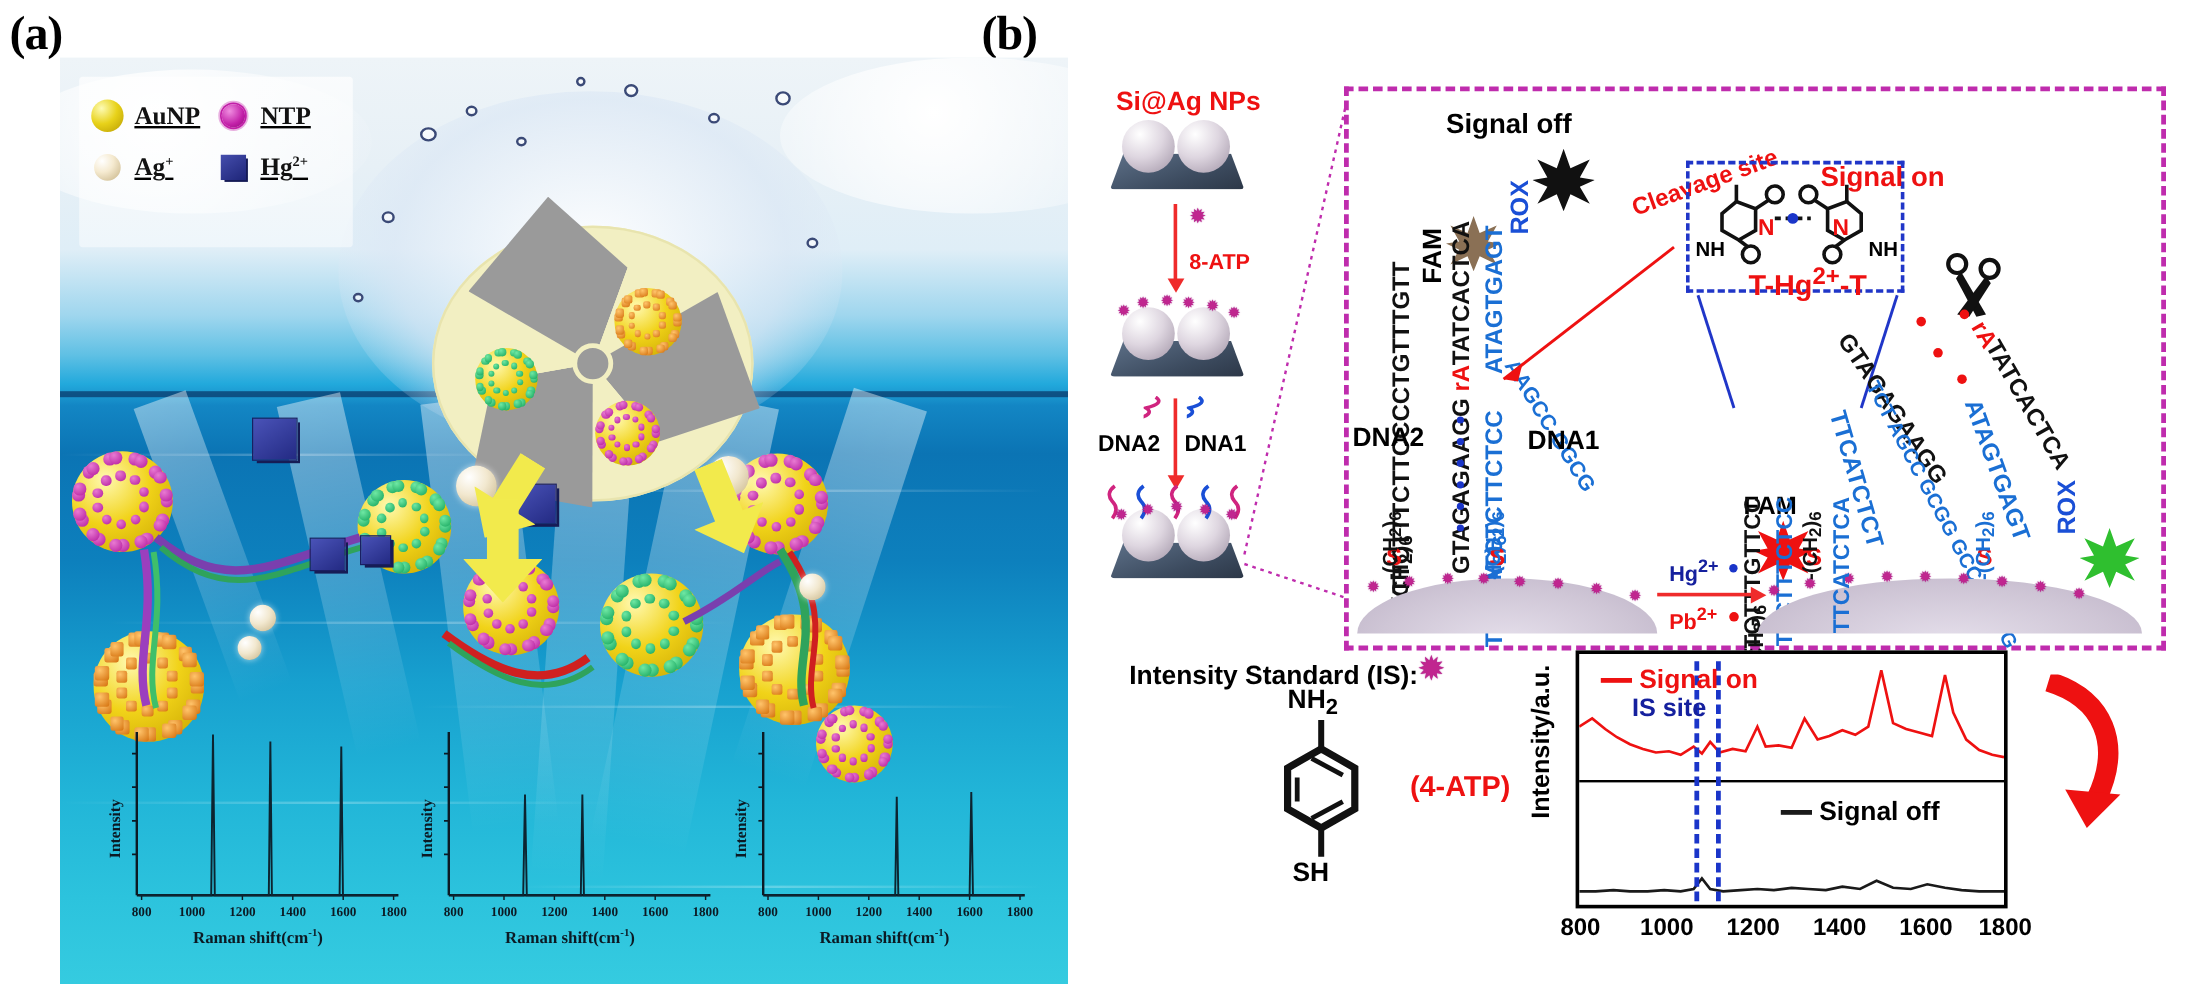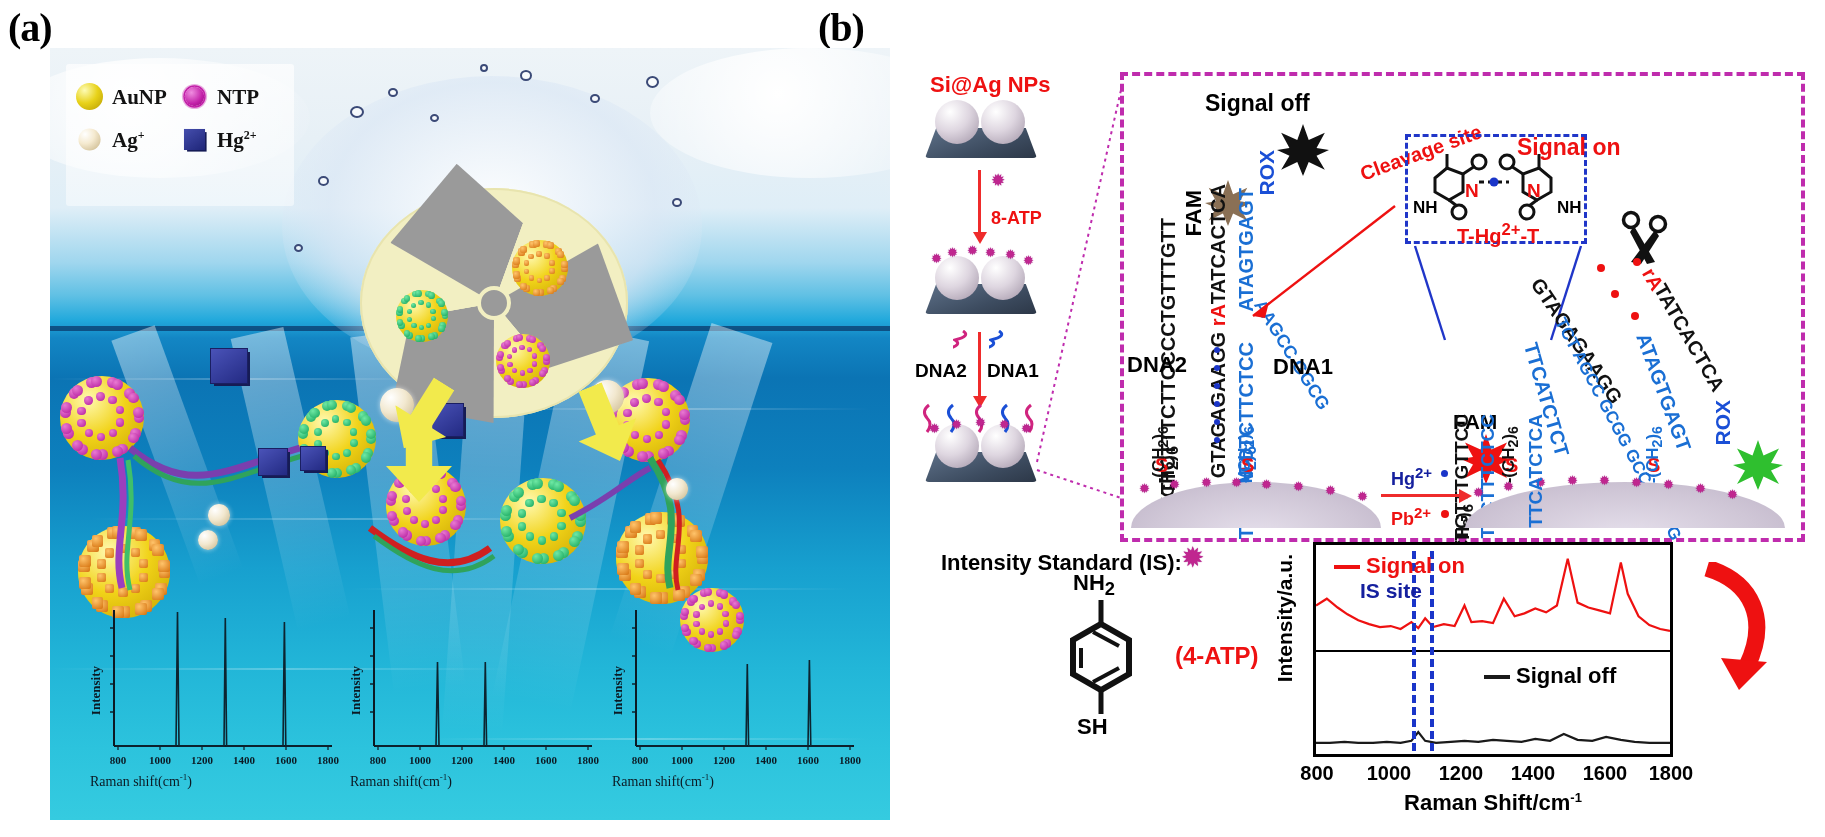--- a/index.html
+++ b/index.html
@@ -126,21 +126,21 @@
 
   
   #legend-a {
     position: absolute; left: 16px; top: 16px;
     width: 228px; height: 142px;
     background: linear-gradient(to bottom, rgba(255,255,255,.70), rgba(255,255,255,.48));
     border-radius: 3px;
     padding: 11px 8px 0 10px;
   }
   .legend-row { display: flex; align-items: center; height: 43px; }
-  .legend-cell { display: flex; align-items: flex-end; width: 113px; }
+  .legend-cell { display: flex; align-items: center; width: 113px; text-decoration: underline; }
   .legend-txt {
     font-family: "Liberation Serif", serif;
     font-weight: bold; font-size: 21px; color: #121212;
     margin-left: 9px; white-space: nowrap;
   }
   .legend-txt sup { font-size: 12px; vertical-align: super; }
   .sw { width: 27px; height: 27px; position: relative; flex: 0 0 27px; }
   .sw-aunp { border-radius: 50%; background: radial-gradient(circle at 32% 27%, #fdfbb4, #e8d21a 48%, #b79a00); }
   .sw-ntp  { border-radius: 50%;
     background: radial-gradient(circle at 34% 30%, #ef8de0, #c21fa8 60%, #8d0a78);
@@ -155,23 +155,23 @@
   
   .spectrum-a { position: absolute; }
   .spec-ylabel {
     position: absolute;
     font-family: "Liberation Serif", serif;
     font-weight: bold; font-size: 13px; color: #0c1a24;
     writing-mode: vertical-rl; transform: rotate(180deg);
     white-space: nowrap;
   }
   .spec-xlabel {
-    position: absolute; width: 100%; 
+    position: absolute; width: 100%; text-align: center;
     font-family: "Liberation Serif", serif;
-    font-weight: normal; font-size: 14px; color: #0c1a24;
+    font-weight: bold; font-size: 14px; color: #0c1a24;
     white-space: nowrap;
   }
   .spec-xlabel sup { font-size: 9px; }
   .spec-tick-lbl {
     position: absolute;
     font-family: "Liberation Serif", serif;
     font-weight: bold; font-size: 11px; color: #0c1a24;
     transform: translateX(-50%); white-space: nowrap;
   }
 
@@ -979,21 +979,21 @@
       <line x1="96" y1="48" x2="108" y2="48" stroke="#111" stroke-width="3" stroke-dasharray="5,4"></line>
       <circle cx="93" cy="48" r="4.5" fill="#1a35c9"></circle>
 
       <line x1="14" y1="112" x2="44" y2="206" stroke="#2036c8" stroke-width="2.4"></line>
       <line x1="180" y1="112" x2="150" y2="206" stroke="#2036c8" stroke-width="2.4"></line>
     </svg>
     <div class="b-text b-red" style="left:560px; top:138px; font-size:19px;">N</div>
     <div class="b-text b-red" style="left:622px; top:138px; font-size:19px;">N</div>
     <div class="b-text" style="left:508px; top:156px; font-size:17px;">NH</div>
     <div class="b-text" style="left:652px; top:156px; font-size:17px;">NH</div>
-    <div class="b-text b-red" style="left:552px; top:178px; font-size:20px;"><span>T-Hg</span><sup>2+</sup><span>-T</span></div>
+    <div class="b-text b-red" style="left:552px; top:178px; font-size:24px;"><span>T-Hg</span><sup>2+</sup><span>-T</span></div>
 
     <div class="b-text b-red" style="left:612px; top:92px; font-size:23px;">Signal on</div>
 
     <svg style="position:absolute; left:712px; top:168px; width:54px; height:56px;" viewBox="0 0 54 56">
       <circle cx="14" cy="10" r="7.5" stroke="#111" stroke-width="3.5" fill="none"></circle>
       <circle cx="41" cy="14" r="7.5" stroke="#111" stroke-width="3.5" fill="none"></circle>
       <path d="M17 16 L38 52 L30 54 L13 22 Z" fill="#111"></path>
       <path d="M38 20 L14 52 L24 54 L42 26 Z" fill="#111"></path>
     </svg>
 
@@ -1098,20 +1098,19 @@
       <div class="legend-line" style="left:168px; top:130px; width:26px; background:#1a1a1a;"></div>
       <div class="b-text" style="left:200px; top:118px; font-size:22px;">Signal off</div>
     </div>
 
     <div class="spec-b-tick" style="left:412px; top:720px;">800</div>
     <div class="spec-b-tick" style="left:484px; top:720px;">1000</div>
     <div class="spec-b-tick" style="left:556px; top:720px;">1200</div>
     <div class="spec-b-tick" style="left:628px; top:720px;">1400</div>
     <div class="spec-b-tick" style="left:700px; top:720px;">1600</div>
     <div class="spec-b-tick" style="left:766px; top:720px;">1800</div>
-    <div id="spec-b-xlabel">Raman Shift/cm<sup>-1</sup></div>
 
     <svg class="big-red-arrow" viewBox="0 0 86 130">
       <path d="M12 6 C 58 20, 74 58, 52 104" stroke="#ee1111" stroke-width="17" fill="none" stroke-linecap="butt"></path>
       <polygon points="26,96 72,100 44,128" fill="#ee1111"></polygon>
     </svg>
   </div>
 </div>
 
 </body></html>

